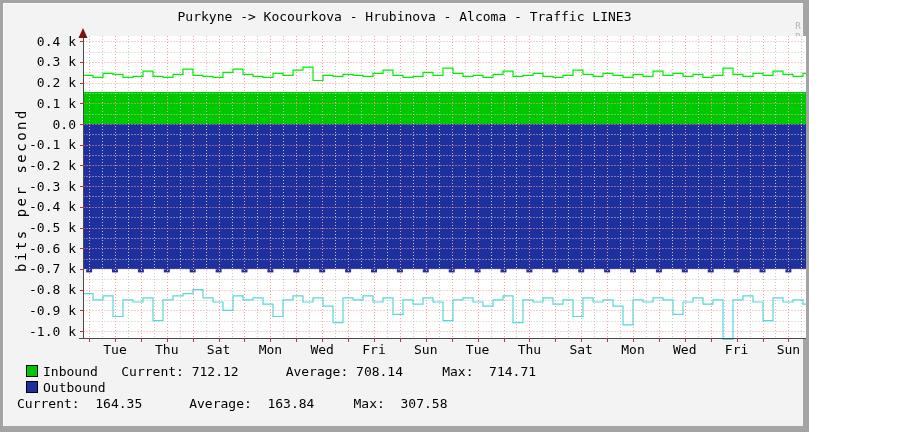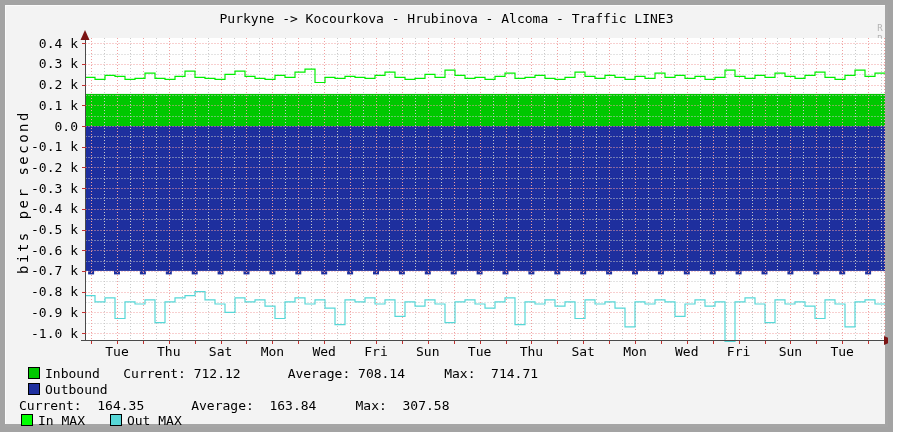--- a/index.html
+++ b/index.html
@@ -1,18 +1,18 @@
 <!DOCTYPE html>
 <html><head>
 <meta charset="utf-8">
 <style>
   html,body{margin:0;padding:0;background:#fff;font-family:"DejaVu Sans Mono","Liberation Mono",monospace;}
   #graph{
-    position:relative;width:893px;height:432px;background:#f3f3f3;overflow:hidden;
-    box-sizing:border-box;border:5px solid #a3a3a3;
+    position:relative;width:809px;height:432px;background:#f3f3f3;overflow:hidden;
+    box-sizing:border-box;border:3px solid #a3a3a3;
     box-shadow:inset -3px -3px 0 #a5a5a5, inset 1px 1px 0 #fbfbfb;
   }
   #title{position:absolute;top:6px;left:0;width:100%;text-align:center;
     font-size:13px;color:#000;white-space:pre;}
   #watermark{position:absolute;top:18px;right:4px;color:#b3b3b3;font-size:9px;
     letter-spacing:1px;writing-mode:vertical-rl;text-orientation:upright;line-height:9px;}
   #ylabel{position:absolute;left:-132px;top:179px;width:300px;height:16px;text-align:center;
     font-size:14px;letter-spacing:2.5px;color:#000;transform:rotate(-90deg);}
   svg{position:absolute;top:0;left:0;}
   .lrow{position:absolute;height:14px;font-size:13px;color:#000;white-space:pre;display:flex;align-items:center;padding-left:6px;}
@@ -257,18 +257,13 @@
 
   <div class="lrow" id="lrow1">
     <span class="sw" style="background: rgb(0, 200, 0);"></span><span class="ltxt">Inbound   Current: 712.12      Average: 708.14     Max:  714.71</span>
   </div>
   <div class="lrow" id="lrow2">
     <span class="sw" style="background: rgb(30, 47, 158);"></span><span class="ltxt">Outbound</span>
   </div>
   <div class="lrow" id="lrow3">
     <span class="ltxt">Current:  164.35      Average:  163.84     Max:  307.58</span>
   </div>
-  <div class="lrow" id="lrow4">
-    <span class="sw" style="background: rgb(0, 255, 0);"></span><span class="ltxt">In MAX</span>
-    <span class="gap"></span>
-    <span class="sw" style="background: rgb(87, 215, 215);"></span><span class="ltxt">Out MAX</span>
-  </div>
 </div>
 
 </body></html>

